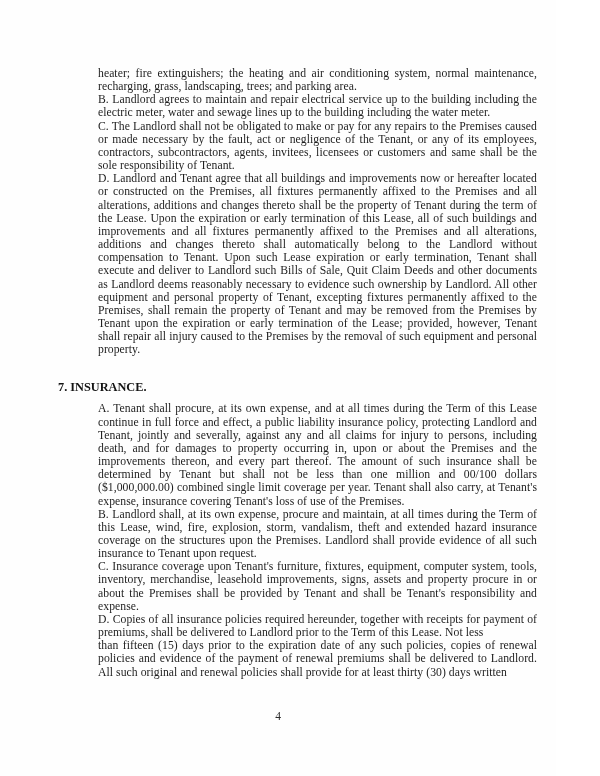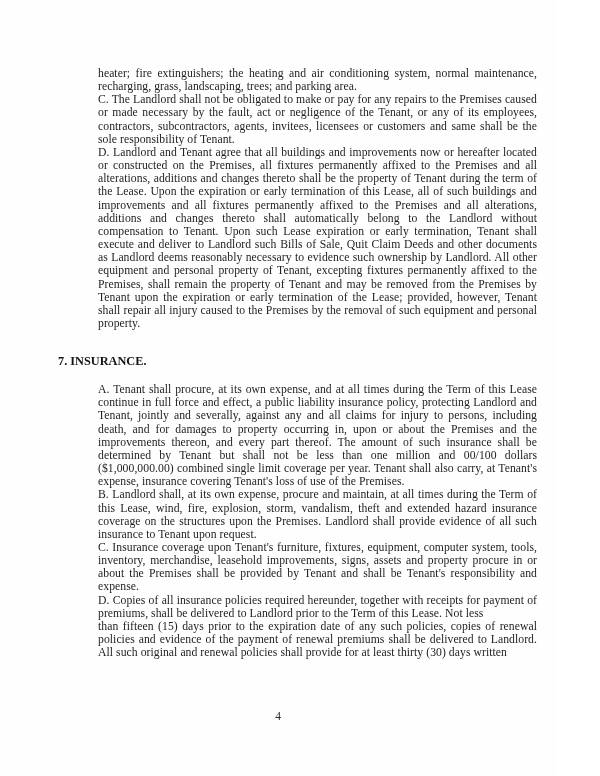--- a/index.html
+++ b/index.html
@@ -25,21 +25,21 @@
   .body-block p {
     margin: 0 0 0 40px;
     width: 439px;
     font-size: 11.7px;
     line-height: 13.15px;
     text-align: justify;
     white-space: pre-line;
     letter-spacing: 0.05px;
   }
   .section-heading {
-    margin: 24px 0 15px 0;
+    margin: 24px 0 8px 0;
     font-size: 12.3px;
     font-weight: bold;
     line-height: 14px;
     color: #141414;
   }
   .page-number {
     position: absolute;
     top: 710px;
     left: 0;
     width: 100%;
@@ -50,20 +50,21 @@
   }
 </style>
 </head>
 <body>
 
 <div class="page">
   <div class="content">
 
     <div class="body-block">
       <p>heater; fire extinguishers; the heating and air conditioning system, normal maintenance, recharging, grass, landscaping, trees; and parking area.</p>
+      <p>B. Landlord agrees to maintain and repair electrical service up to the building including the electric meter, water and sewage lines up to the building including the water meter.</p>
       <p>C. The Landlord shall not be obligated to make or pay for any repairs to the Premises caused or made necessary by the fault, act or negligence of the Tenant, or any of its employees, contractors, subcontractors, agents, invitees, licensees or customers and same shall be the sole responsibility of Tenant.</p>
       <p>D. Landlord and Tenant agree that all buildings and improvements now or hereafter located or constructed on the Premises, all fixtures permanently affixed to the Premises and all alterations, additions and changes thereto shall be the property of Tenant during the term of the Lease. Upon the expiration or early termination of this Lease, all of such buildings and improvements and all fixtures permanently affixed to the Premises and all alterations, additions and changes thereto shall automatically belong to the Landlord without compensation to Tenant. Upon such Lease expiration or early termination, Tenant shall execute and deliver to Landlord such Bills of Sale, Quit Claim Deeds and other documents as Landlord deems reasonably necessary to evidence such ownership by Landlord. All other equipment and personal property of Tenant, excepting fixtures permanently affixed to the Premises, shall remain the property of Tenant and may be removed from the Premises by Tenant upon the expiration or early termination of the Lease; provided, however, Tenant shall repair all injury caused to the Premises by the removal of such equipment and personal property.</p>
     </div>
 
     <div class="section-heading">7. INSURANCE.</div>
 
     <div class="body-block">
       <p>A. Tenant shall procure, at its own expense, and at all times during the Term of this Lease continue in full force and effect, a public liability insurance policy, protecting Landlord and Tenant, jointly and severally, against any and all claims for injury to persons, including death, and for damages to property occurring in, upon or about the Premises and the improvements thereon, and every part thereof. The amount of such insurance shall be determined by Tenant but shall not be less than one million and 00/100 dollars ($1,000,000.00) combined single limit coverage per year. Tenant shall also carry, at Tenant's expense, insurance covering Tenant's loss of use of the Premises.</p>
       <p>B. Landlord shall, at its own expense, procure and maintain, at all times during the Term of this Lease, wind, fire, explosion, storm, vandalism, theft and extended hazard insurance coverage on the structures upon the Premises. Landlord shall provide evidence of all such insurance to Tenant upon request.</p>
       <p>C. Insurance coverage upon Tenant's furniture, fixtures, equipment, computer system, tools, inventory, merchandise, leasehold improvements, signs, assets and property procure in or about the Premises shall be provided by Tenant and shall be Tenant's responsibility and expense.</p>

